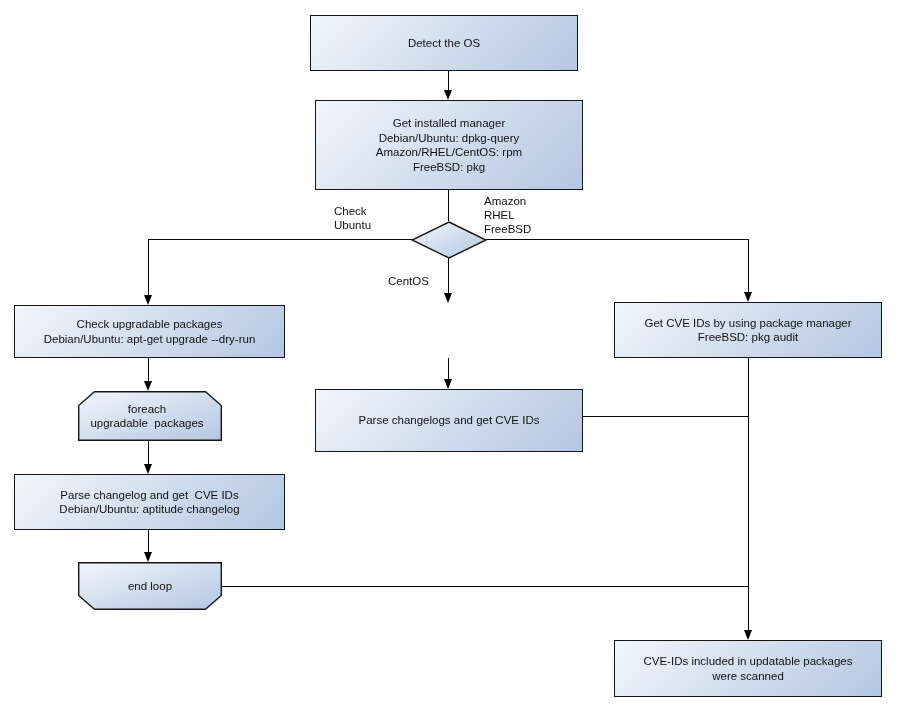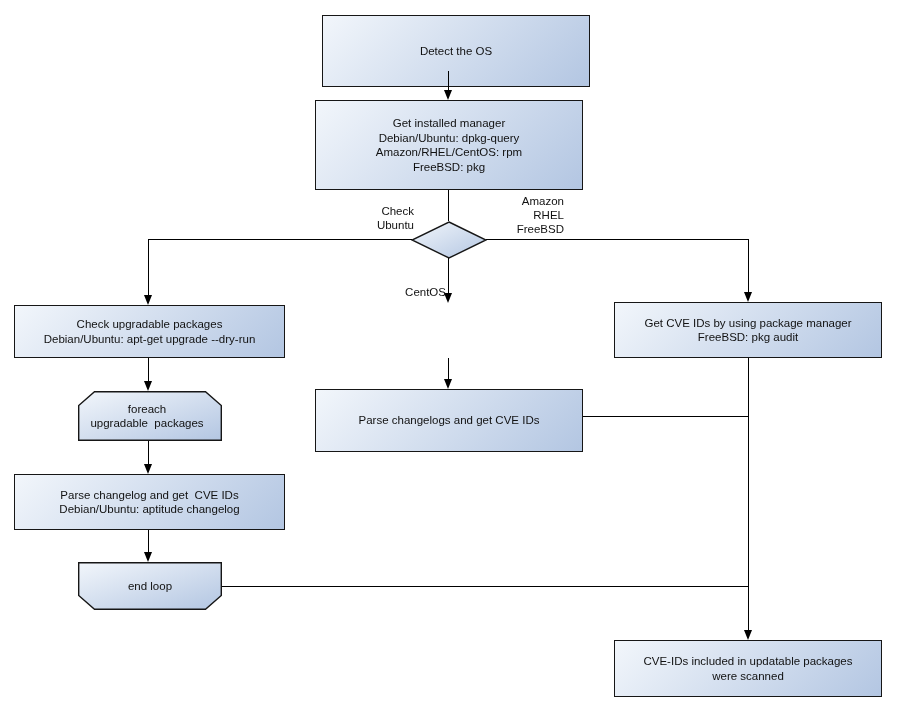--- a/index.html
+++ b/index.html
@@ -26,28 +26,28 @@
     align-items:center; justify-content:center; text-align:center;
   }
   .shape-label .ln{white-space:pre;}
   .vl{position:absolute; width:0; border-left:1.4px solid var(--line);}
   .hl{position:absolute; height:0; border-top:1.4px solid var(--line);}
   .ah{
     position:absolute; width:0; height:0;
     border-left:4.5px solid transparent; border-right:4.5px solid transparent;
     border-top:10px solid var(--line);
   }
-  .elabel{position:absolute; text-align:right; line-height:14px;}
+  .elabel{position:absolute; text-align:left; line-height:14px;}
 </style>
 </head>
 <body>
 
 <div class="canvas">
 
-  <div class="node" style="left:322px;top:15px;width:268px;height:72px">
+  <div class="node" style="left:310px;top:15px;width:268px;height:56px">
     <div class="ln">Detect the OS</div>
   </div>
 
   <div class="node" style="left:315px;top:100px;width:268px;height:90px">
     <div class="ln">Get installed manager</div>
     <div class="ln">Debian/Ubuntu: dpkg-query</div>
     <div class="ln">Amazon/RHEL/CentOS: rpm</div>
     <div class="ln">FreeBSD: pkg</div>
   </div>
 
@@ -138,17 +138,17 @@
 
   <div class="elabel" style="left:334px;top:204px;width:80px">
     <div class="ln">Check</div>
     <div class="ln">Ubuntu</div>
   </div>
   <div class="elabel" style="left:484px;top:194px;width:80px">
     <div class="ln">Amazon</div>
     <div class="ln">RHEL</div>
     <div class="ln">FreeBSD</div>
   </div>
-  <div class="elabel" style="left:388px;top:285px;width:58px">
+  <div class="elabel" style="left:388px;top:274px;width:58px">
     <div class="ln">CentOS</div>
   </div>
 
 </div>
 
 </body></html>

